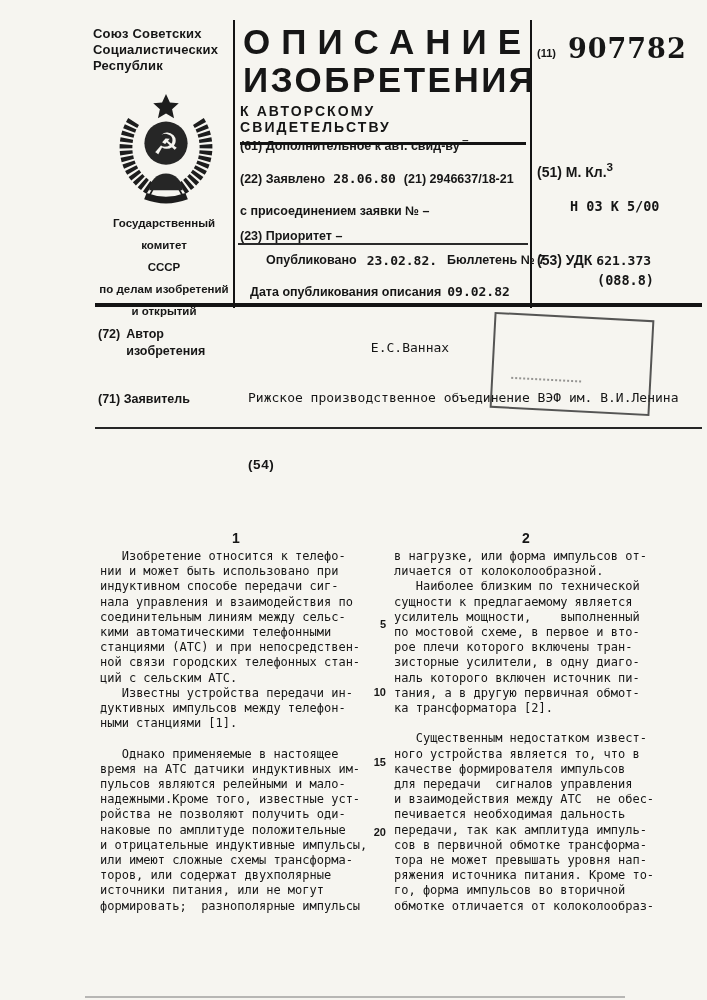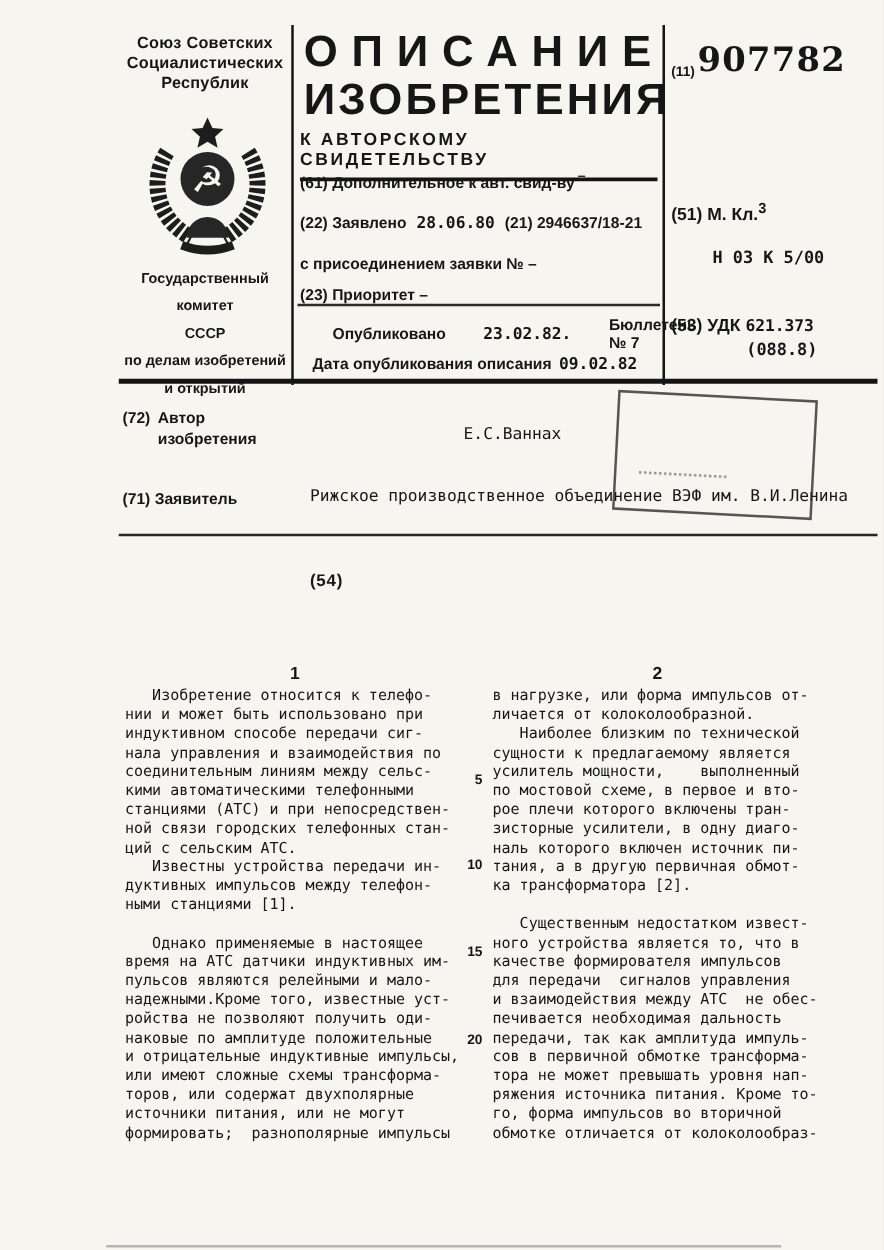--- a/index.html
+++ b/index.html
@@ -1,45 +1,45 @@
 <!DOCTYPE html>
 <html><head>
 <meta charset="utf-8">
 <style>
   html,body{margin:0;padding:0;background:#e8e6e0;}
   #page{position:relative;width:707px;height:1000px;background:#f6f5f0;color:#161616;
         font-family:"Liberation Sans",sans-serif;overflow:hidden;}
   .abs{position:absolute;}
   .pre{white-space:pre-wrap;}
   
-  .union{left:93px;top:26px;width:142px;text-align:center;font-weight:bold;
+  .union{left:93px;top:26px;width:142px;text-align:left;font-weight:bold;
          font-size:13px;line-height:16px;letter-spacing:.2px;}
   .emblem{left:112px;top:90px;width:108px;height:122px;}
   .committee{left:90px;top:212px;width:148px;text-align:center;font-weight:bold;
          font-size:11.5px;line-height:22px;}
   
   .vline{width:2px;background:#141414;top:20px;height:288px;}
   .v1{left:233px;} .v2{left:530px;}
   .thickline{left:95px;top:303px;width:607px;height:4px;background:#141414;}
   .thinline{left:95px;top:427px;width:607px;height:2px;background:#262626;}
   .pubdivider{left:238px;top:243px;width:290px;height:2px;background:#2a2a2a;}
   .scanline{left:85px;top:996px;width:540px;height:2px;background:#777;opacity:.5;}
   
   .t1{left:243px;top:22px;font-size:35px;font-weight:bold;letter-spacing:11px;}
   .t2{left:243px;top:60px;font-size:35px;font-weight:bold;letter-spacing:2.5px;}
   .subtitle{left:240px;top:103px;width:286px;font-weight:bold;font-size:14px;
             letter-spacing:2.1px;border-bottom:3.5px solid #141414;padding-bottom:7px;}
   .brow{left:240px;width:292px;font-weight:bold;font-size:12.5px;}
   .r61{top:139px;} .r22{top:171px;display:flex;gap:8px;align-items:baseline;}
   .rattach{top:204px;} .r23{top:229px;}
-  .rpub{top:253px;padding-left:26px;display:flex;gap:30px;align-items:center;}
+  .rpub{top:253px;padding-left:26px;display:flex;gap:10px;align-items:flex-start;}
   .rdate{top:284px;padding-left:10px;display:flex;gap:6px;align-items:baseline;}
   .val{font-family:"DejaVu Sans Mono",monospace;font-weight:bold;font-size:13px;}
   
-  .numline{left:537px;top:33px;display:flex;align-items:flex-end;gap:2px;}
+  .numline{left:537px;top:33px;display:flex;align-items:center;gap:12px;}
   .numpre{font-size:11px;font-weight:bold;padding-top:9px;}
   .numval{font-family:"DejaVu Serif",serif;font-weight:bold;font-size:27px;letter-spacing:1px;}
   .r51{left:537px;top:160px;font-weight:bold;font-size:14px;}
   .ipc{left:570px;top:198px;font-family:"DejaVu Sans Mono",monospace;font-weight:bold;font-size:13.5px;}
   .r53{left:537px;top:252px;font-weight:bold;font-size:14px;display:flex;gap:4px;align-items:baseline;}
   .udk2{left:597px;top:272px;font-family:"DejaVu Sans Mono",monospace;font-weight:bold;font-size:13.5px;}
   
   .a72{left:98px;top:326px;display:flex;gap:6px;font-weight:bold;font-size:12.5px;line-height:17px;}
   .aname{left:320px;top:340px;width:180px;text-align:center;
          font-family:"DejaVu Sans Mono",monospace;font-size:13px;}

